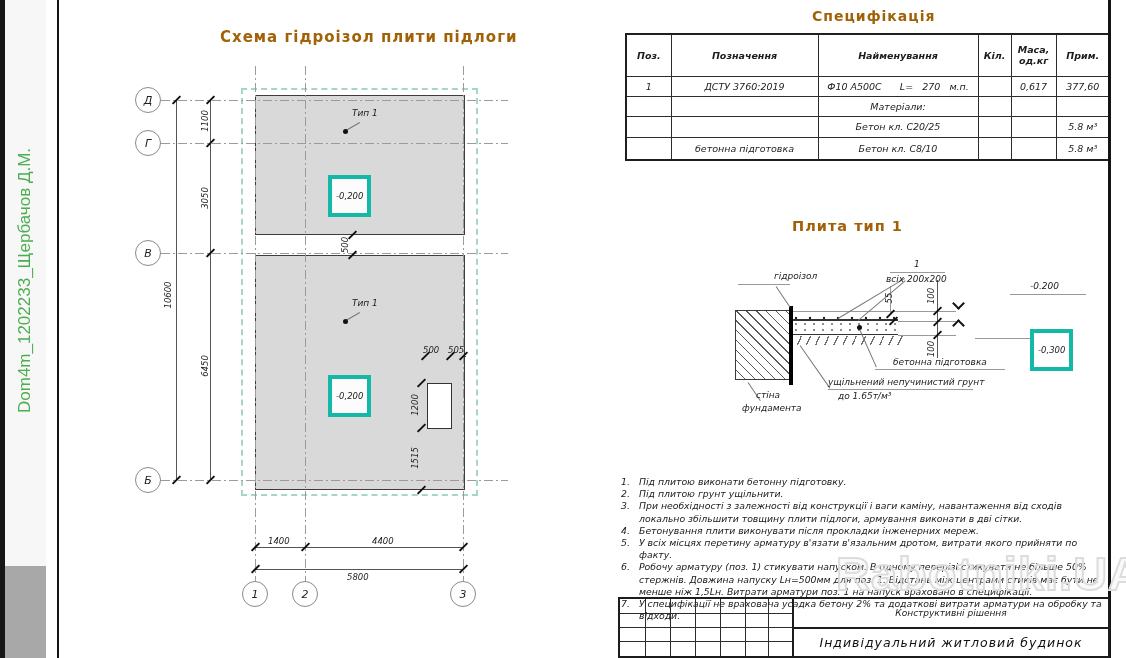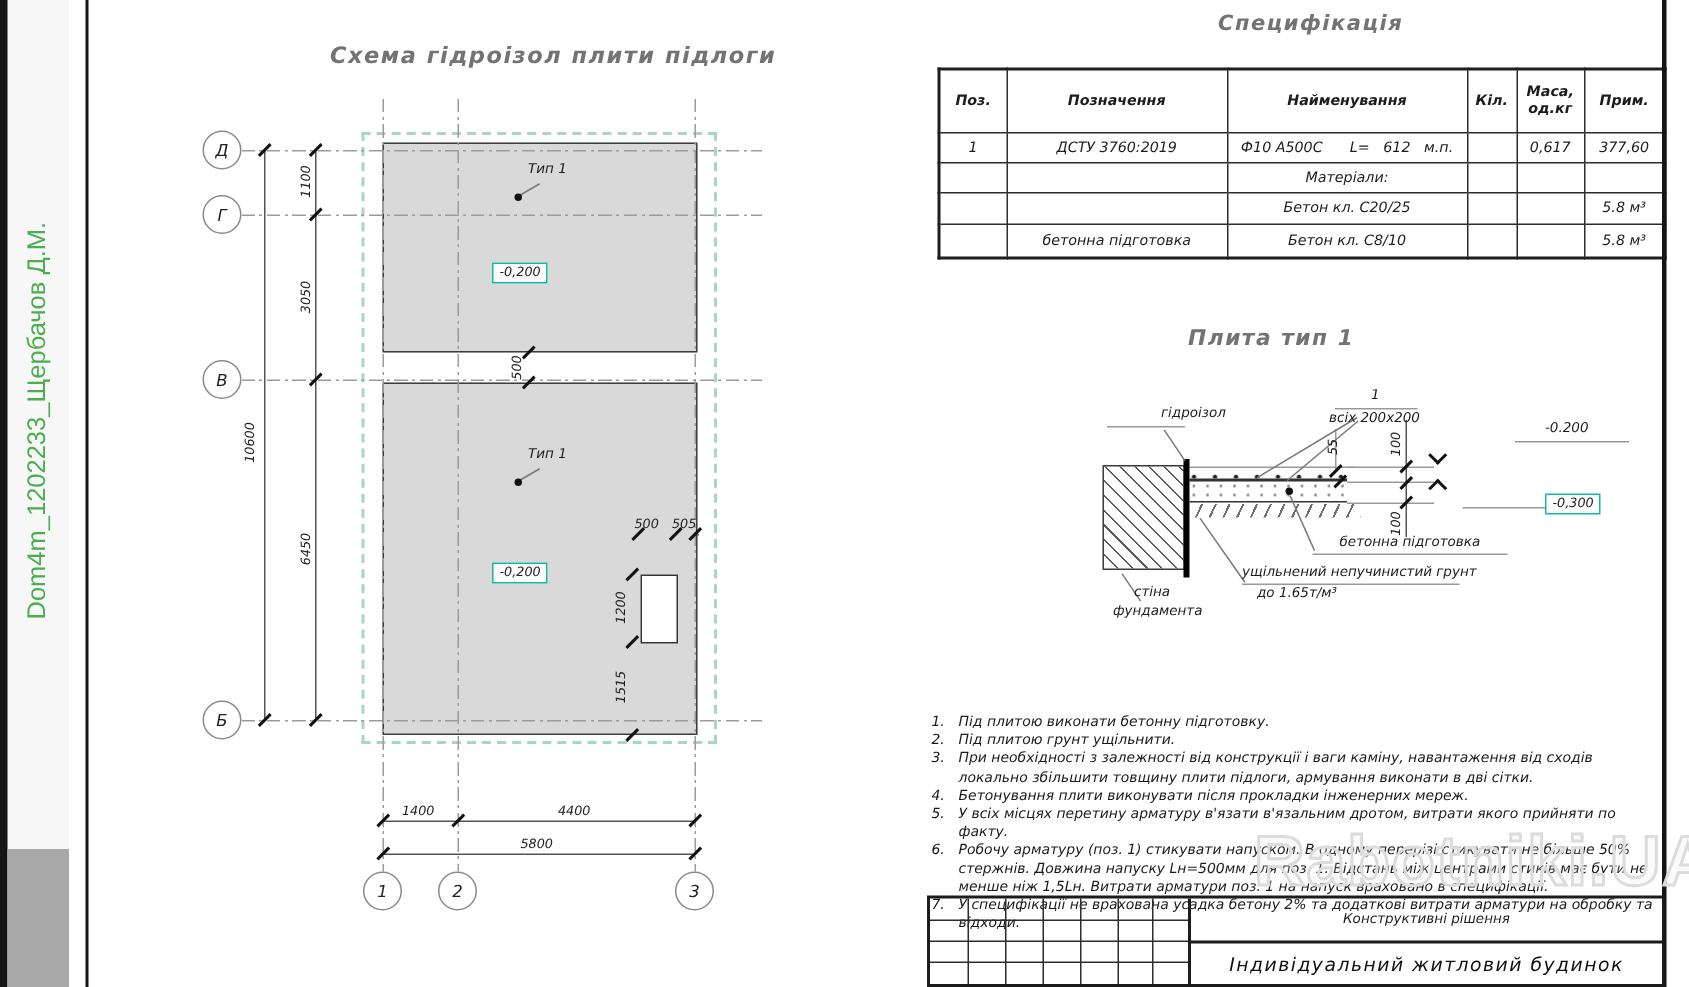--- a/index.html
+++ b/index.html
@@ -11,36 +11,36 @@
   .hl  { position:absolute; height:1px; background:#555; }
   .vl  { position:absolute; width:1px; background:#555; }
   .ddh { position:absolute; height:1px; z-index:3;
          background:repeating-linear-gradient(to right,#9b9b9b 0 9px,transparent 9px 12px,#9b9b9b 12px 14px,transparent 14px 17px); }
   .ddv { position:absolute; width:1px; z-index:3;
          background:repeating-linear-gradient(to bottom,#9b9b9b 0 9px,transparent 9px 12px,#9b9b9b 12px 14px,transparent 14px 17px); }
   .thin { background:#999; }
   .tick { position:absolute; width:11px; height:2px; background:#111; transform:rotate(-45deg); z-index:6; }
   .dtx { position:absolute; font-size:8.5px; font-style:italic; color:#222; white-space:nowrap; z-index:6; }
   .vdim { transform:rotate(-90deg); }
-  .title { position:absolute; font-size:15px; font-weight:bold; font-style:italic; color:#737373; white-space:nowrap; letter-spacing:1px; }
+  .title { position:absolute; font-size:15px; font-weight:bold; color:#a16207; white-space:nowrap; letter-spacing:1px; }
   .circ { position:absolute; width:26px; height:26px; border:1.2px solid #8a8a8a; border-radius:50%;
           background:#fff; display:flex; align-items:center; justify-content:center;
           font-size:11px; font-style:italic; color:#222; z-index:5; }
   .slab { position:absolute; background:#d9d9d9; border:1.5px solid #3d3d3d; z-index:2; }
-  .elevbox { position:absolute; border:1px solid #14b8a6; background:rgba(255,255,255,.9);
-             font-size:8.5px; font-style:italic; color:#222; padding:1px 4px; z-index:6; white-space:nowrap; }
+  .elevbox { position:absolute; border:4px solid #14b8a6; background:rgba(255,255,255,.9);
+             font-size:8.5px; font-style:italic; color:#222; padding:12px 4px; z-index:6; white-space:nowrap; }
   .leader { position:absolute; height:1.2px; background:#787878; transform-origin:left center; z-index:4; }
   .dot { position:absolute; width:5px; height:5px; background:#111; border-radius:50%; z-index:6; }
   .lbl { position:absolute; font-size:9px; font-style:italic; color:#1c1c1c; white-space:nowrap; z-index:6; }
   .chev { position:absolute; width:9px; height:9px; border-left:2.5px solid #111; border-bottom:2.5px solid #111; z-index:6; }
   .chev.down { transform:rotate(-45deg); }
   .chev.up { transform:rotate(135deg); }
 
   
-  .spec { position:absolute; left:625px; top:45px; width:484px; border-collapse:collapse; table-layout:fixed; }
+  .spec { position:absolute; left:625px; top:33px; width:484px; border-collapse:collapse; table-layout:fixed; }
   .spec th, .spec td { border:1px solid #2c2c2c; font-size:9.5px; font-style:italic; color:#1c1c1c;
                        text-align:center; vertical-align:middle; overflow:hidden; }
   .spec { border:2px solid #1f1f1f; }
   .spec thead tr { height:42px; }
   .spec .u { text-decoration:underline; }
   .spec .pre { white-space:pre; }
 
   
   .notes { position:absolute; left:621px; top:476px; width:487px; z-index:2; }
   .note { display:flex; font-size:9.3px; font-style:italic; color:#191919; line-height:12.2px; }
@@ -169,21 +169,21 @@
 
   <div class="hl" style="left:255px; top:547px; width:208px;"></div>
   <div class="tick" style="left:250px; top:546px;"></div>
   <div class="tick" style="left:300px; top:546px;"></div>
   <div class="tick" style="left:458px; top:546px;"></div>
   <div class="dtx" style="left:268px; top:536px;">1400</div>
   <div class="dtx" style="left:372px; top:536px;">4400</div>
   <div class="hl" style="left:255px; top:569px; width:208px;"></div>
   <div class="tick" style="left:250px; top:568px;"></div>
   <div class="tick" style="left:458px; top:568px;"></div>
-  <div class="dtx" style="left:347px; top:558px;">5800</div>
+  <div class="dtx" style="left:347px; top:572px;">5800</div>
 
   <div class="circ" style="left:242px; top:581px;">1</div>
   <div class="circ" style="left:292px; top:581px;">2</div>
   <div class="circ" style="left:450px; top:581px;">3</div>
 
   <div class="title" style="left:812px; top:8px; font-size:14px;">Специфікація</div>
 
   <table class="spec">
     <colgroup>
       <col style="width:45px">
@@ -200,21 +200,21 @@
         <th>Найменування</th>
         <th>Кіл.</th>
         <th>Маса, од.кг</th>
         <th>Прим.</th>
       </tr>
     </thead>
     <tbody>
       <tr style="height:20px">
         <td>1</td>
         <td>ДСТУ 3760:2019</td>
-        <td class="pre">Ф10 А500С      L=   612   м.п.</td>
+        <td class="pre">Ф10 А500С      L=   270   м.п.</td>
         <td></td>
         <td>0,617</td>
         <td>377,60</td>
       </tr>
       <tr style="height:20px">
         <td></td>
         <td></td>
         <td>Матеріали:</td>
         <td></td>
         <td></td>

